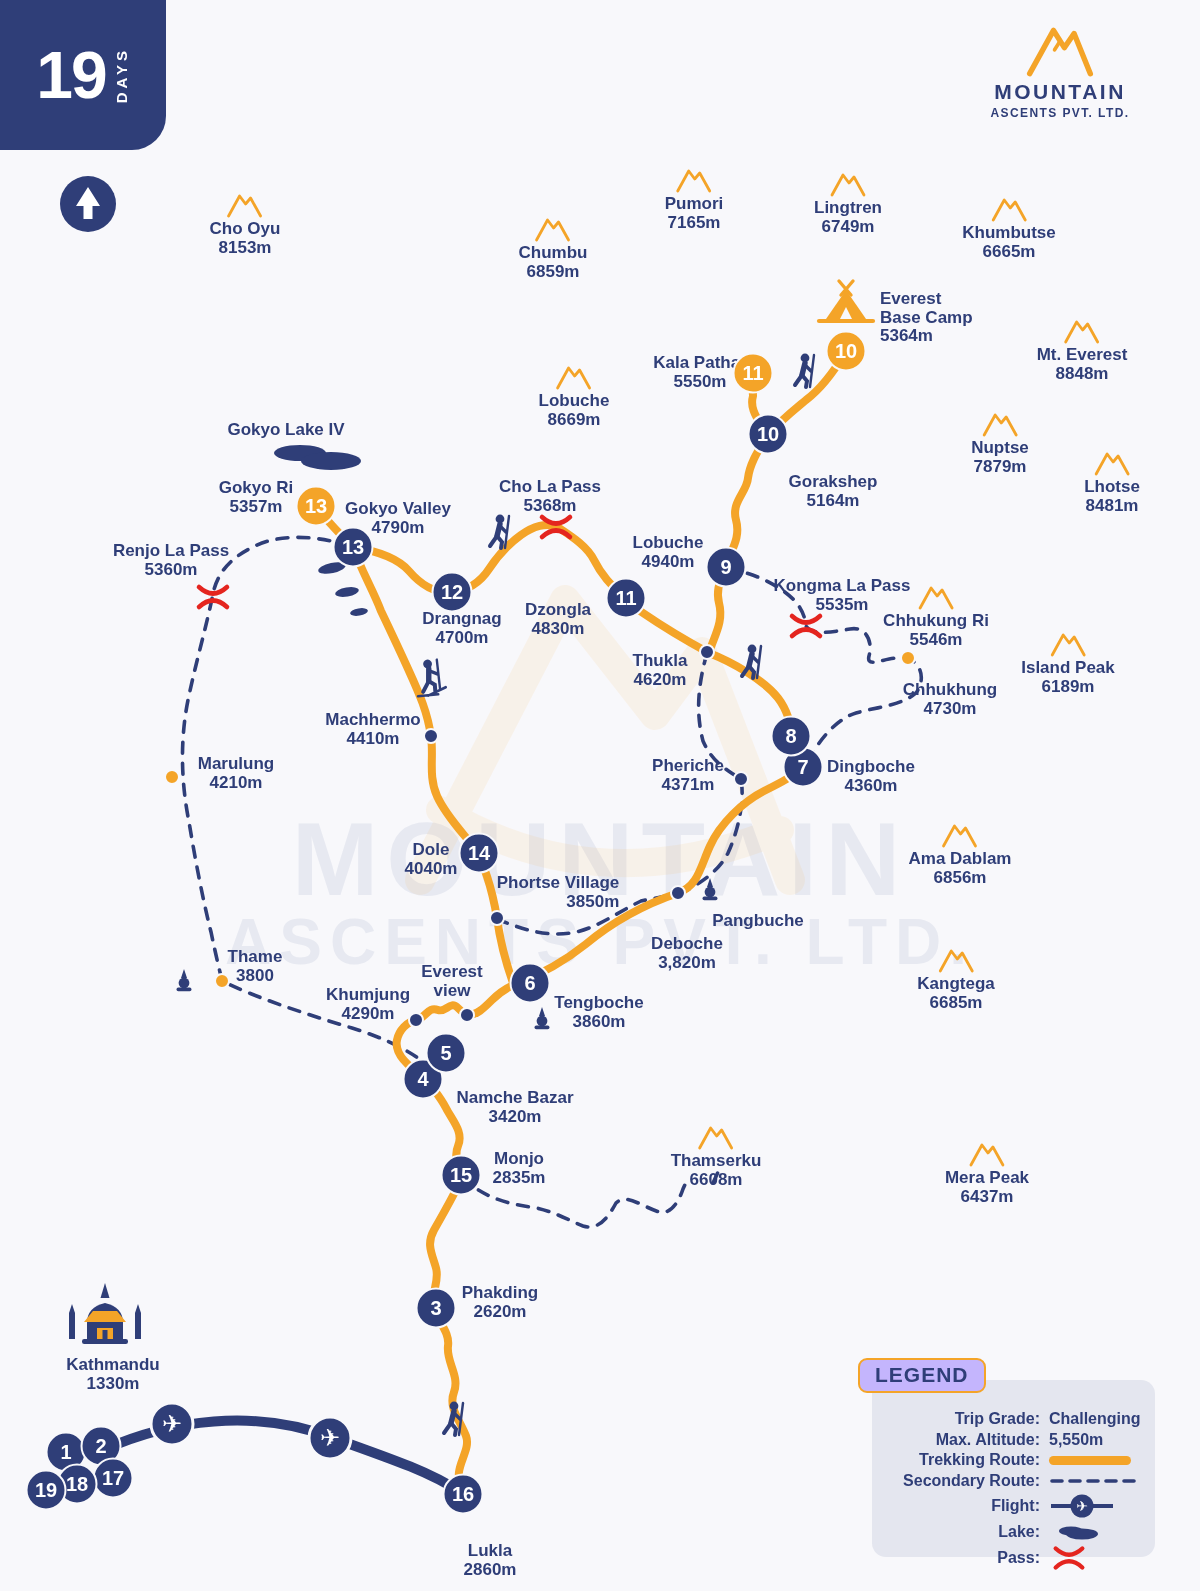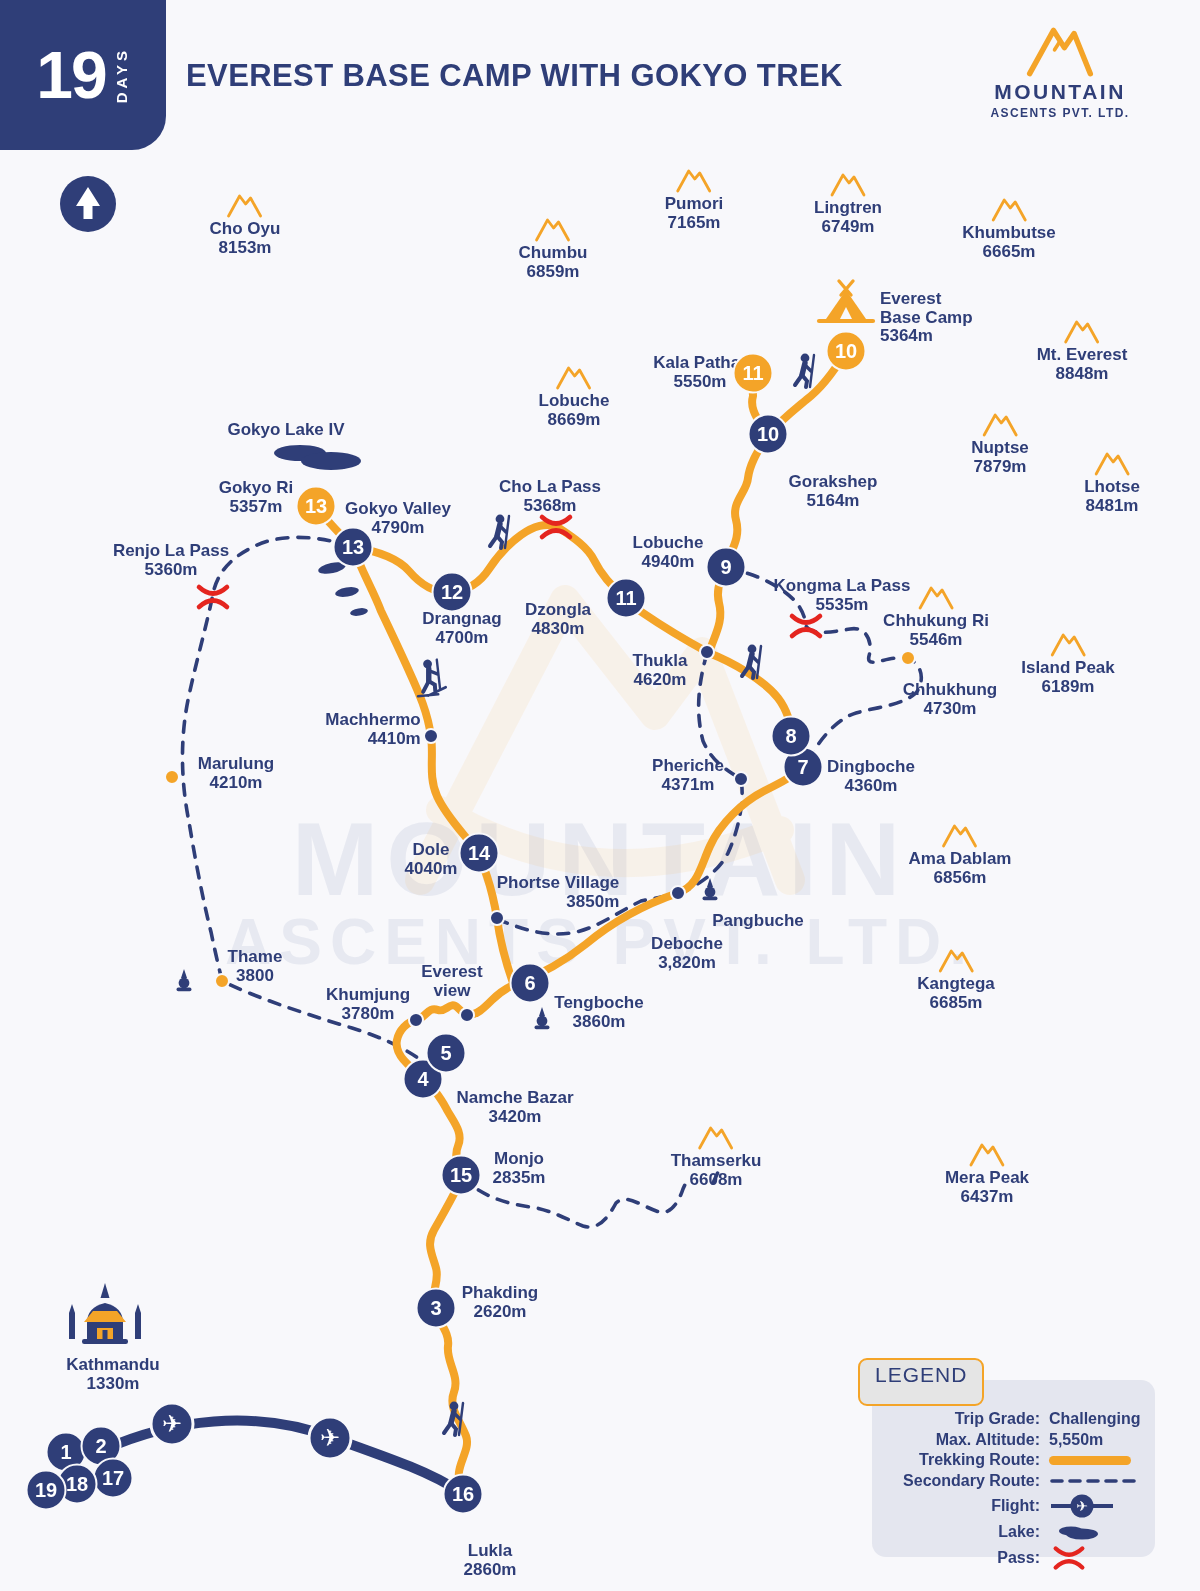--- a/index.html
+++ b/index.html
@@ -46,39 +46,38 @@
   .place.align-left{transform:translate(0,-50%); text-align:left;}
   .peak{transform:translate(-50%,-12px);}
   .peak svg{display:block; margin:0 auto 1px;}
 
   
   .compass{position:absolute; left:58px; top:174px; z-index:4;}
 
   
   .legend-panel{position:absolute; left:872px; top:1380px; width:283px; height:177px;
     background:var(--panel); border-radius:14px; z-index:4; padding:30px 16px 0 10px;}
-  .legend-tab{position:absolute; left:858px; top:1358px; background:#e5e5e5; border:2.5px solid var(--orange);
-    border-radius:9px; color:var(--navy); font-size:21px; font-weight:400; letter-spacing:1px;
-    padding:3px 15px 17px; z-index:5;}
+  .legend-tab{position:absolute; left:858px; top:1358px; background:#c4b5fd; border:2.5px solid var(--orange);
+    border-radius:9px; color:var(--navy); font-size:21px; font-weight:700; letter-spacing:1px;
+    padding:3px 15px 4px; z-index:5;}
   .legend-rows{display:grid; grid-template-columns:158px 100px; column-gap:9px; row-gap:2.5px; align-items:center;}
   .lg-label{color:var(--navy); font-size:16px; font-weight:700; text-align:right;}
   .lg-val{color:var(--navy); font-size:16px; font-weight:600; text-align:left;}
   .lg-sym{display:flex; align-items:center;}
   .sym-trek{width:82px; height:9px; background:var(--orange); border-radius:5px;}
 </style>
 </head>
 <body>
 
 <div class="page">
 
   <div class="days-box">
     <span class="days-num">19</span>
     <span class="days-word">DAYS</span>
   </div>
-  <h1 class="page-title">EVEREST BASE CAMP WITH GOKYO TREK</h1>
   <div class="logo">
     <svg width="86" height="52" viewBox="-34 -24 68 48">
       <path d="M-28 20 L-6 -20 L4 -4 L13 -17 L28 20" fill="none" stroke="var(--orange)" stroke-width="5" stroke-linecap="round" stroke-linejoin="round"></path>
       <path d="M-6 -20 L0 -10 L-5 -2" fill="none" stroke="var(--orange)" stroke-width="3.4" stroke-linecap="round" stroke-linejoin="round"></path>
     </svg>
     <div class="logo-name">MOUNTAIN</div>
     <div class="logo-sub">ASCENTS PVT. LTD.</div>
   </div>
 
   <div class="wm wm1">MOUNTAIN</div>
@@ -358,21 +357,21 @@
       </div>
       <div class="place" style="left: 700px; top: 353px; margin-top: 20px;">
         <div>Kala Pathar</div>
         <div>5550m</div>
       </div>
       <div class="place align-left" style="left: 880px; top: 318px;">
         <div>Everest</div>
         <div>Base Camp</div>
         <div>5364m</div>
       </div>
-      <div class="place" style="left: 373px; top: 730px; text-align: right;">
+      <div class="place" style="left: 373px; top: 730px;">
         <div>Machhermo</div>
         <div>4410m</div>
       </div>
       <div class="dot navy" style="left: 431px; top: 736px;"></div>
       <div class="place" style="left: 236px; top: 774px;">
         <div>Marulung</div>
         <div>4210m</div>
       </div>
       <div class="dot orange" style="left: 172px; top: 777px;"></div>
       <div class="place" style="left: 688px; top: 776px;">
@@ -401,21 +400,21 @@
         <div>Deboche</div>
         <div>3,820m</div>
       </div>
       <div class="place" style="left: 255px; top: 967px;">
         <div>Thame</div>
         <div>3800</div>
       </div>
       <div class="dot orange" style="left: 222px; top: 981px;"></div>
       <div class="place" style="left: 368px; top: 1005px;">
         <div>Khumjung</div>
-        <div>3780m</div>
+        <div>4290m</div>
       </div>
       <div class="dot navy" style="left: 416px; top: 1020px;"></div>
       <div class="place" style="left: 452px; top: 982px;">
         <div>Everest</div>
         <div>view</div>
       </div>
       <div class="dot navy" style="left: 467px; top: 1015px;"></div>
       <div class="place" style="left: 599px; top: 1013px;">
         <div>Tengboche</div>
         <div>3860m</div>

